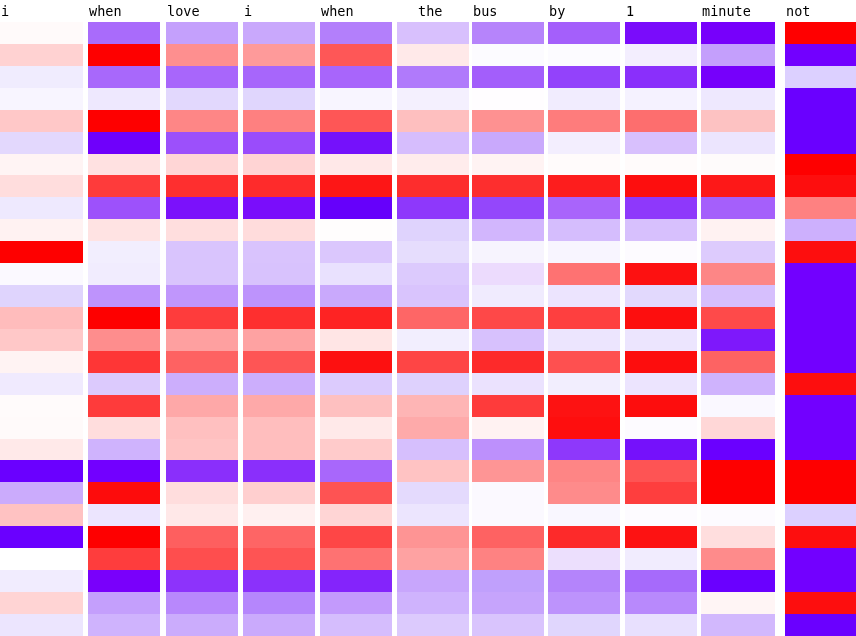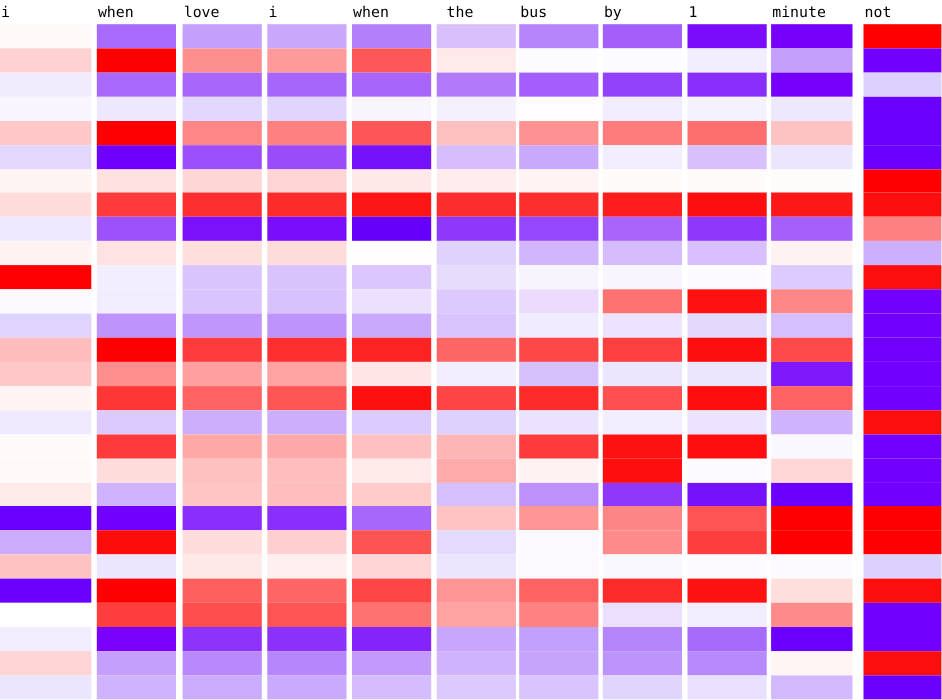--- a/index.html
+++ b/index.html
@@ -68,21 +68,21 @@
 <body>
 
 <div id="attention-heatmap">
 
   <div class="header-row">
       <div class="col-label" style="position: absolute; left: 0px; top: 0px; width: 89px;">i</div>
       <div class="col-label" style="position: absolute; left: 88px; top: 0px; width: 78px;">when</div>
       <div class="col-label" style="position: absolute; left: 166px; top: 0px; width: 78px;">love</div>
       <div class="col-label" style="position: absolute; left: 243px; top: 0px; width: 78px;">i</div>
       <div class="col-label" style="position: absolute; left: 320px; top: 0px; width: 78px;">when</div>
-      <div class="col-label" style="position: absolute; left: 405px; top: 0px; width: 78px;">the</div>
+      <div class="col-label" style="position: absolute; left: 417px; top: 0px; width: 78px;">the</div>
       <div class="col-label" style="position: absolute; left: 472px; top: 0px; width: 78px;">bus</div>
       <div class="col-label" style="position: absolute; left: 548px; top: 0px; width: 78px;">by</div>
       <div class="col-label" style="position: absolute; left: 625px; top: 0px; width: 78px;">1</div>
       <div class="col-label" style="position: absolute; left: 701px; top: 0px; width: 80px;">minute</div>
       <div class="col-label" style="position: absolute; left: 785px; top: 0px; width: 77px;">not</div>
     </div>
 
   <div class="grid-area">
       <div class="heat-col" style="position: absolute; left: 0px; top: 0px; width: 83px;">
         <div class="heat-cell" style="background: rgb(255, 250, 250);"></div>

